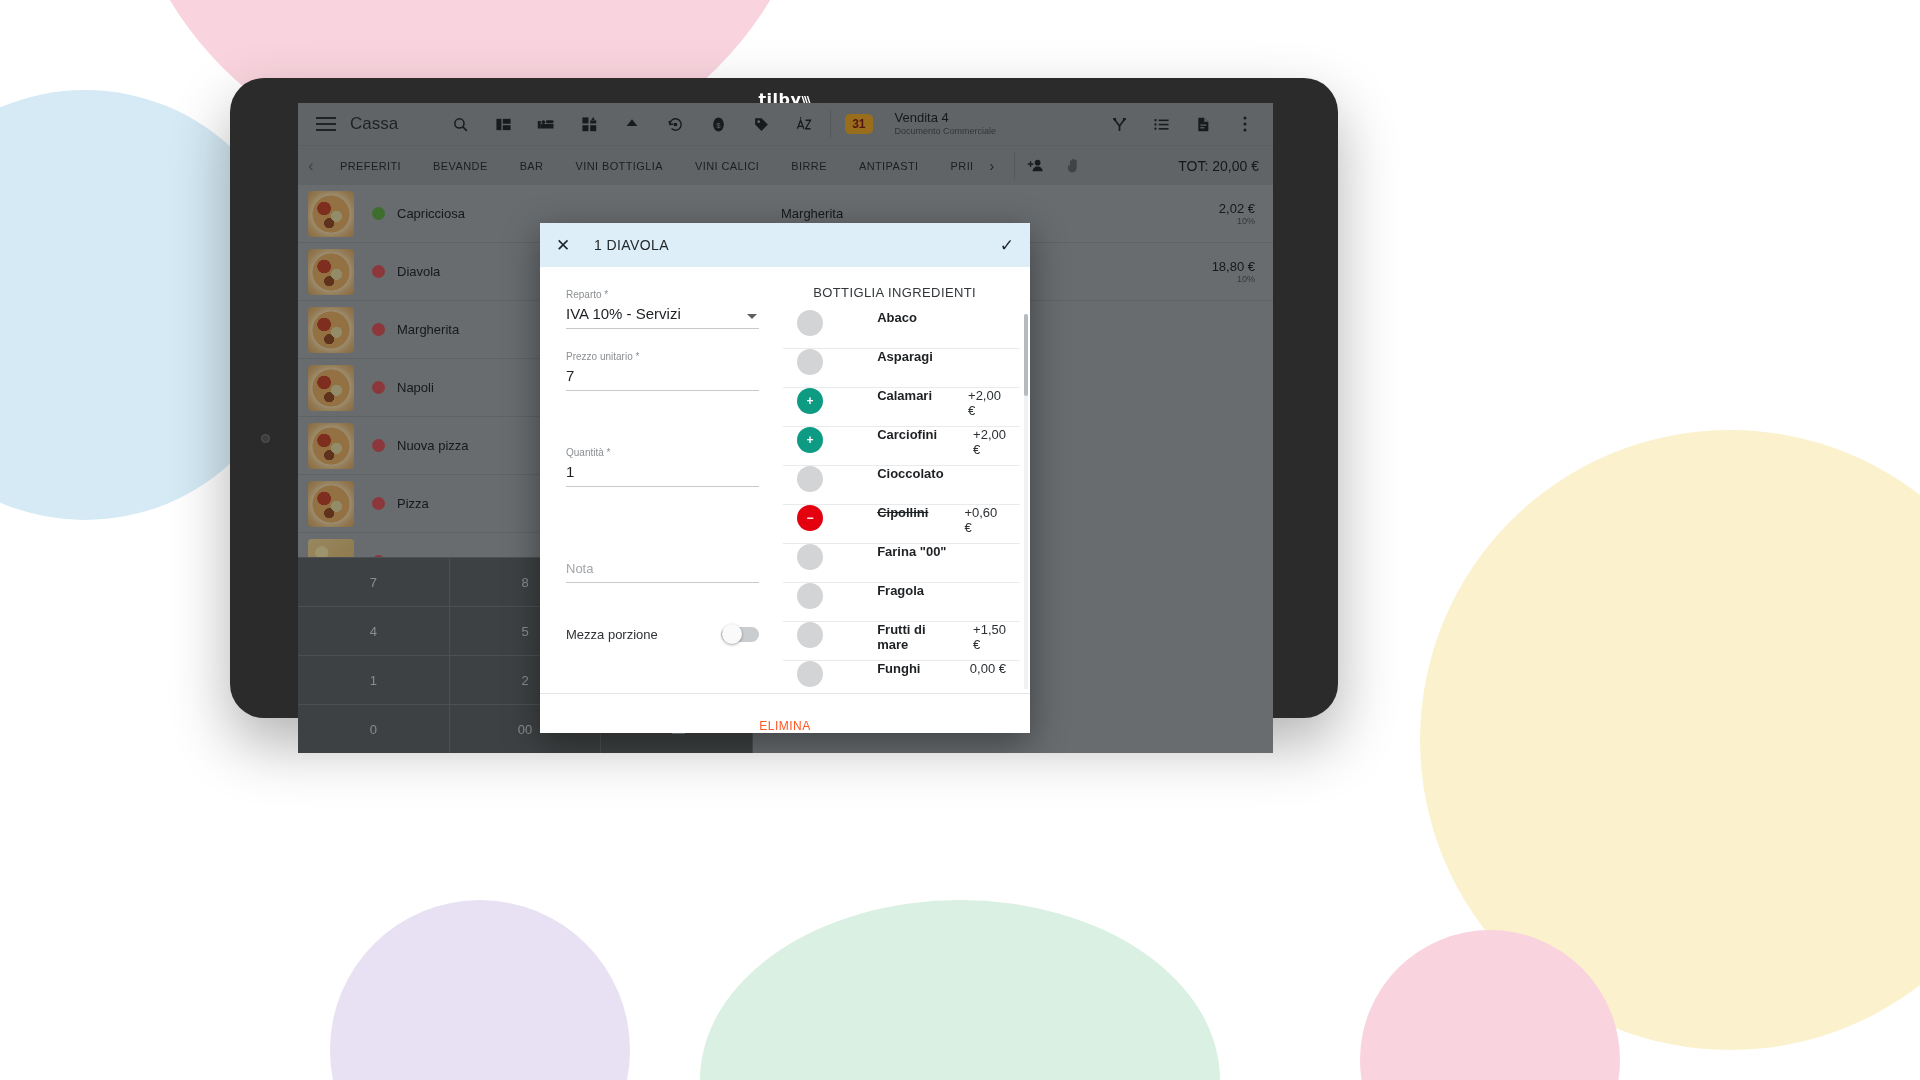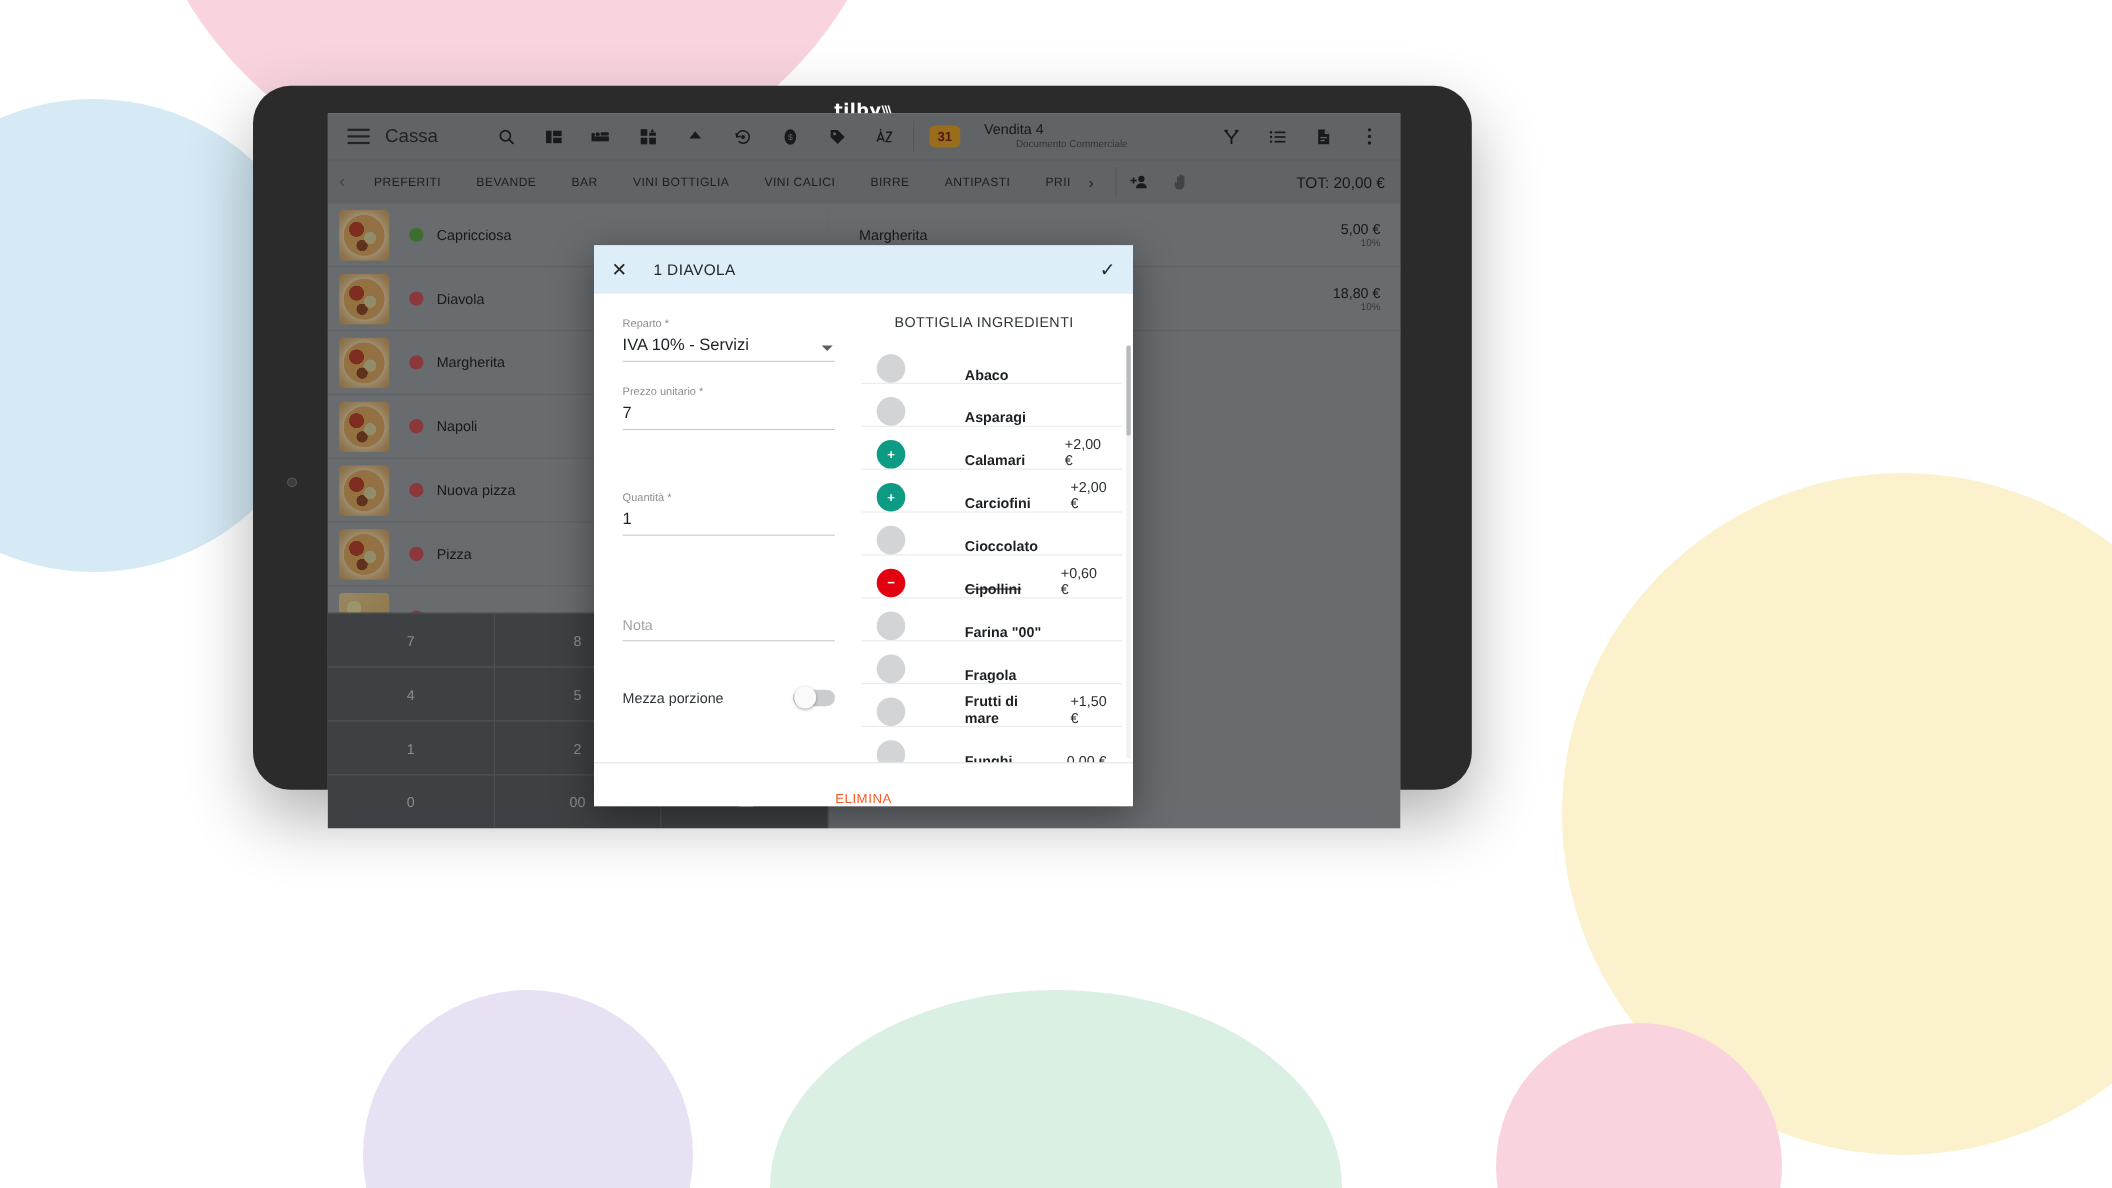--- a/index.html
+++ b/index.html
@@ -108,21 +108,21 @@
     width: 1px; height: 28px; background: #7c8387; margin: 0 14px 0 16px;
   }
   .doc-badge {
     background: #e0a32a; color: #7f1d1d;
     border-radius: 5px;
     font-size: 12px; font-weight: bold;
     padding: 3px 7px; margin-right: 22px;
   }
   .doc-meta { line-height: 1.15; }
   .doc-title { font-size: 13px; color: #1f2427; }
-  .doc-sub { font-size: 9px; color: #4a5053; margin-left: 29px; }
+  .doc-sub { font-size: 9px; color: #4a5053; }
   .appbar-right {
     margin-left: auto; display: flex; align-items: center; gap: 22px;
     padding-right: 6px;
   }
 
   
   .catbar {
     height: 40px;
     background: #8e9499;
     display: flex; align-items: center;
@@ -273,21 +273,21 @@
   }
   .ingr-title {
     font-size: 13px; color: #32373a; letter-spacing: .4px;
     padding-left: 30px; margin-bottom: 10px;
   }
   .ingr-list {
     flex: 1; overflow: hidden; position: relative;
     padding-right: 10px;
   }
   .ingr-row {
-    display: flex; align-items: flex-end;
+    display: flex; align-items: flex-start;
     height: 39px;
     border-bottom: 1px solid #e8eaeb;
     padding: 0 14px 0 14px;
     gap: 36px;
   }
   .ingr-badge {
     width: 26px; height: 26px; border-radius: 50%;
     background: #d2d4d6; flex: none;
     display: flex; align-items: center; justify-content: center;
     color: #fff; font-size: 12px; font-weight: bold;
@@ -521,21 +521,21 @@
           <div class="prod-thumb" style="background-image:radial-gradient(circle at 30% 30%,#e8d9a0 14%,rgba(232,217,160,0) 15%),radial-gradient(circle at 68% 62%,#d8c078 18%,rgba(216,192,120,0) 19%),linear-gradient(140deg,#e0c98f,#cfa963)"></div>
           <div class="dot" style="background:#cf5157"></div>
           <div class="prod-name">Teglia margherita</div>
         </div>
       </div>
 
       <div class="right-col">
         <div class="cart-row">
           <div class="cart-name">Margherita</div>
           <div class="cart-right">
-            <div class="cart-price">5,00 €</div>
+            <div class="cart-price">2,02 €</div>
             <div class="cart-vat">10%</div>
           </div>
         </div>
         <div class="cart-row">
           <div class="cart-name">Capricciosa</div>
           <div class="cart-right">
             <div class="cart-price">18,80 €</div>
             <div class="cart-vat">10%</div>
           </div>
         </div>

